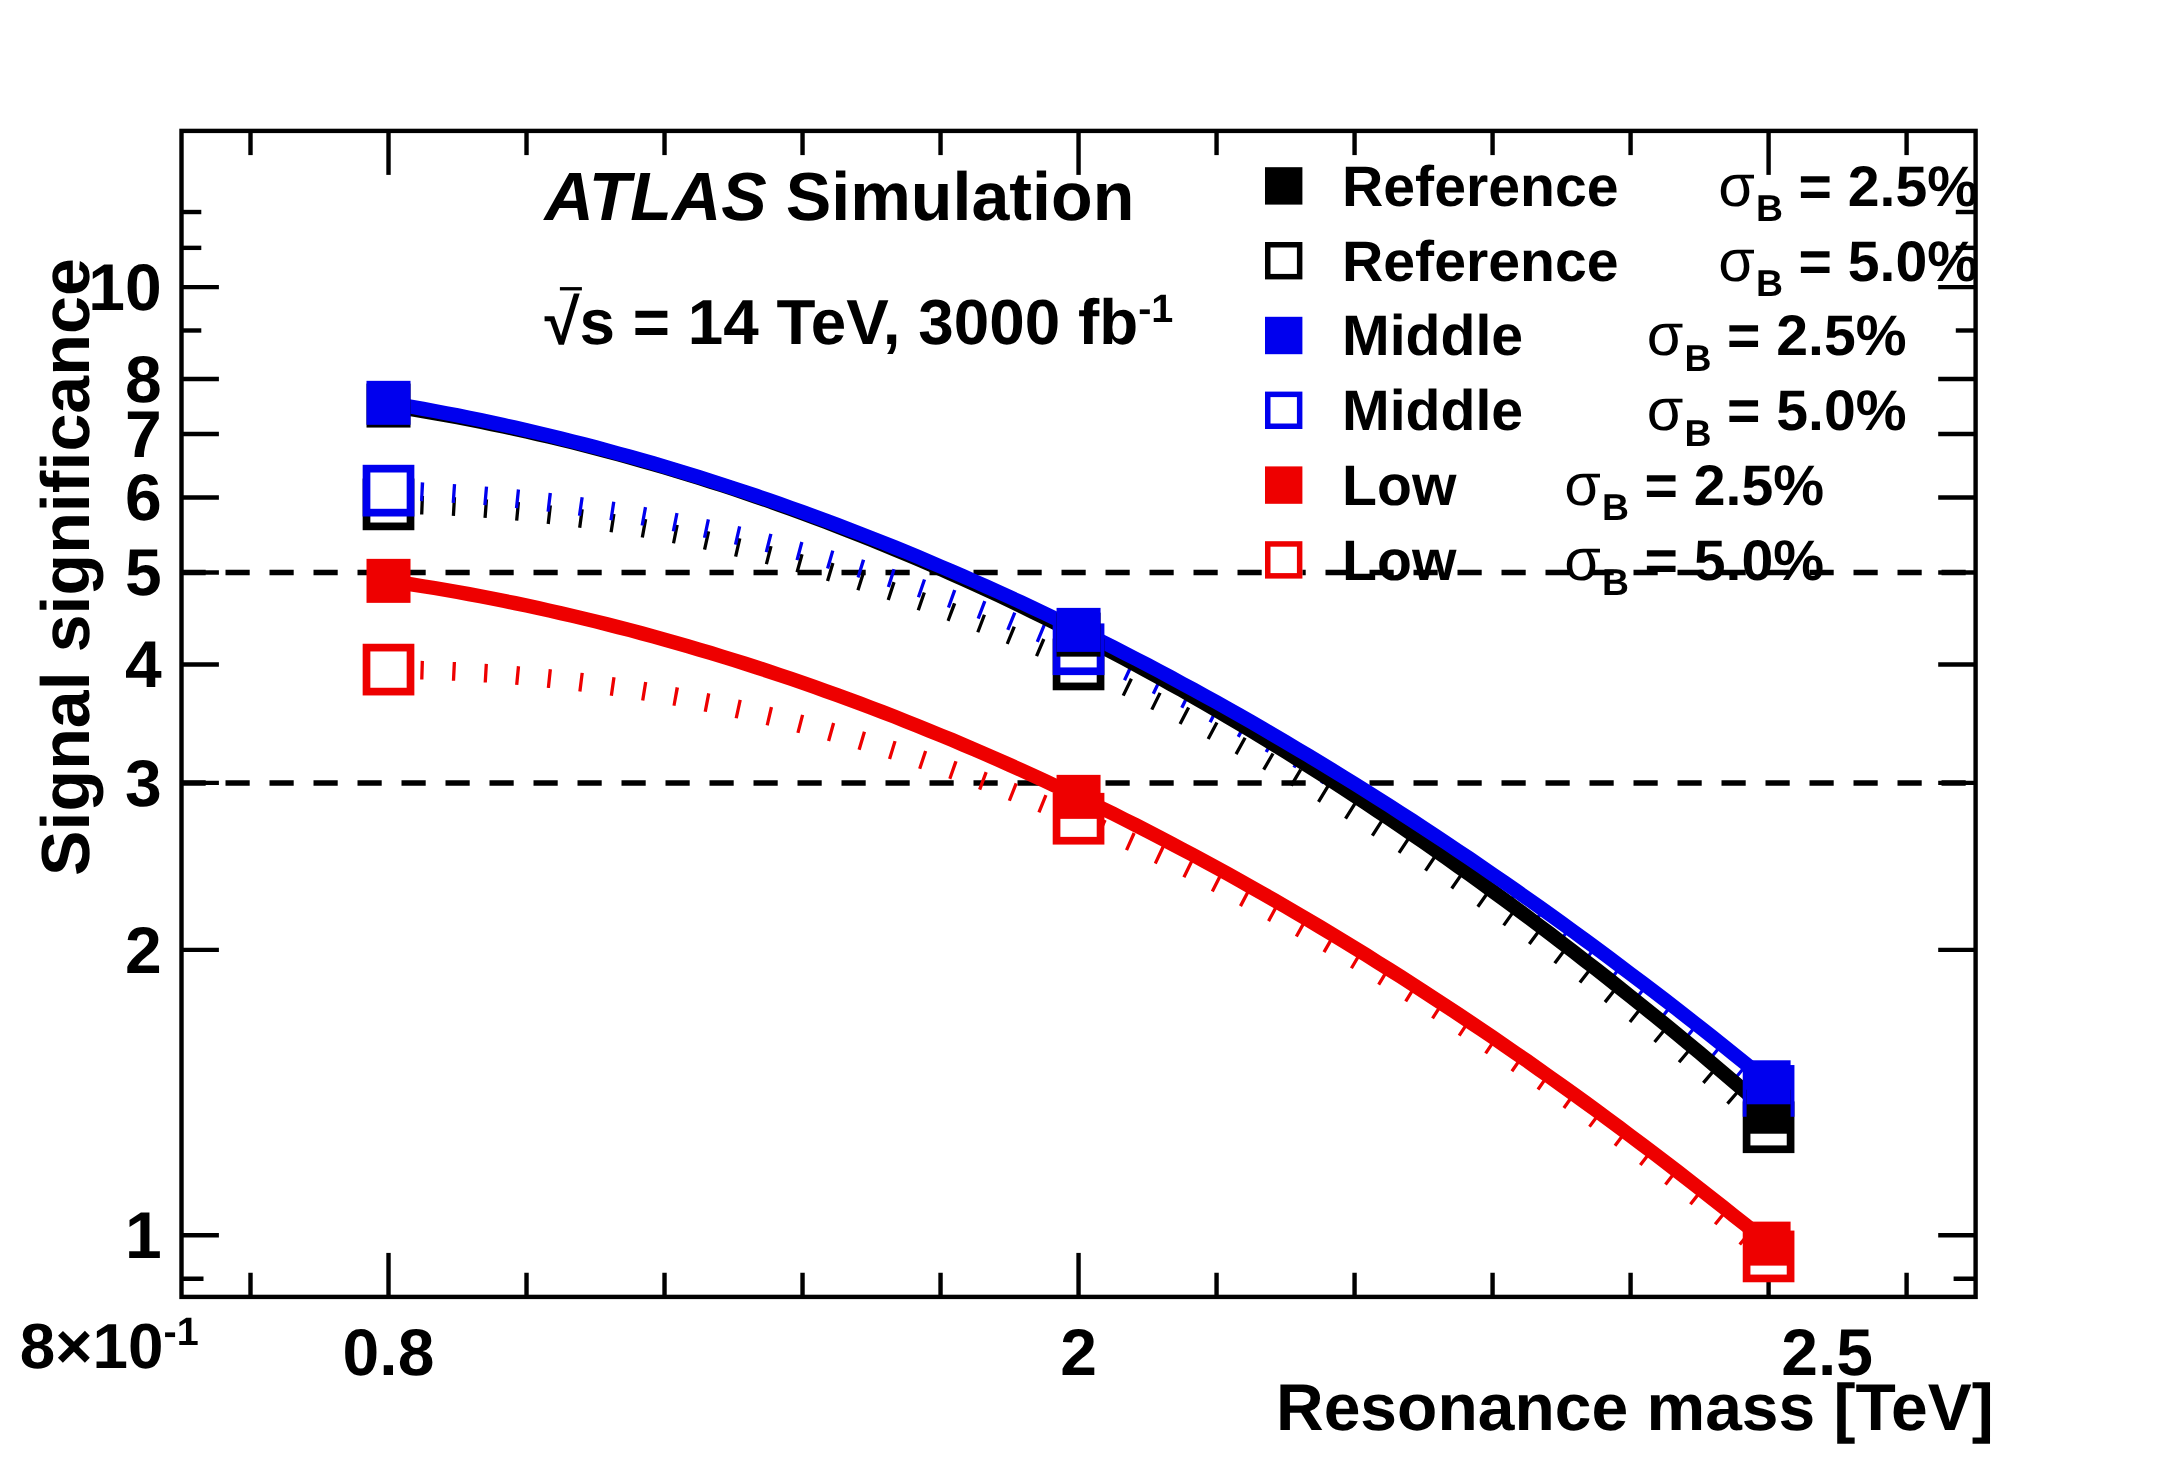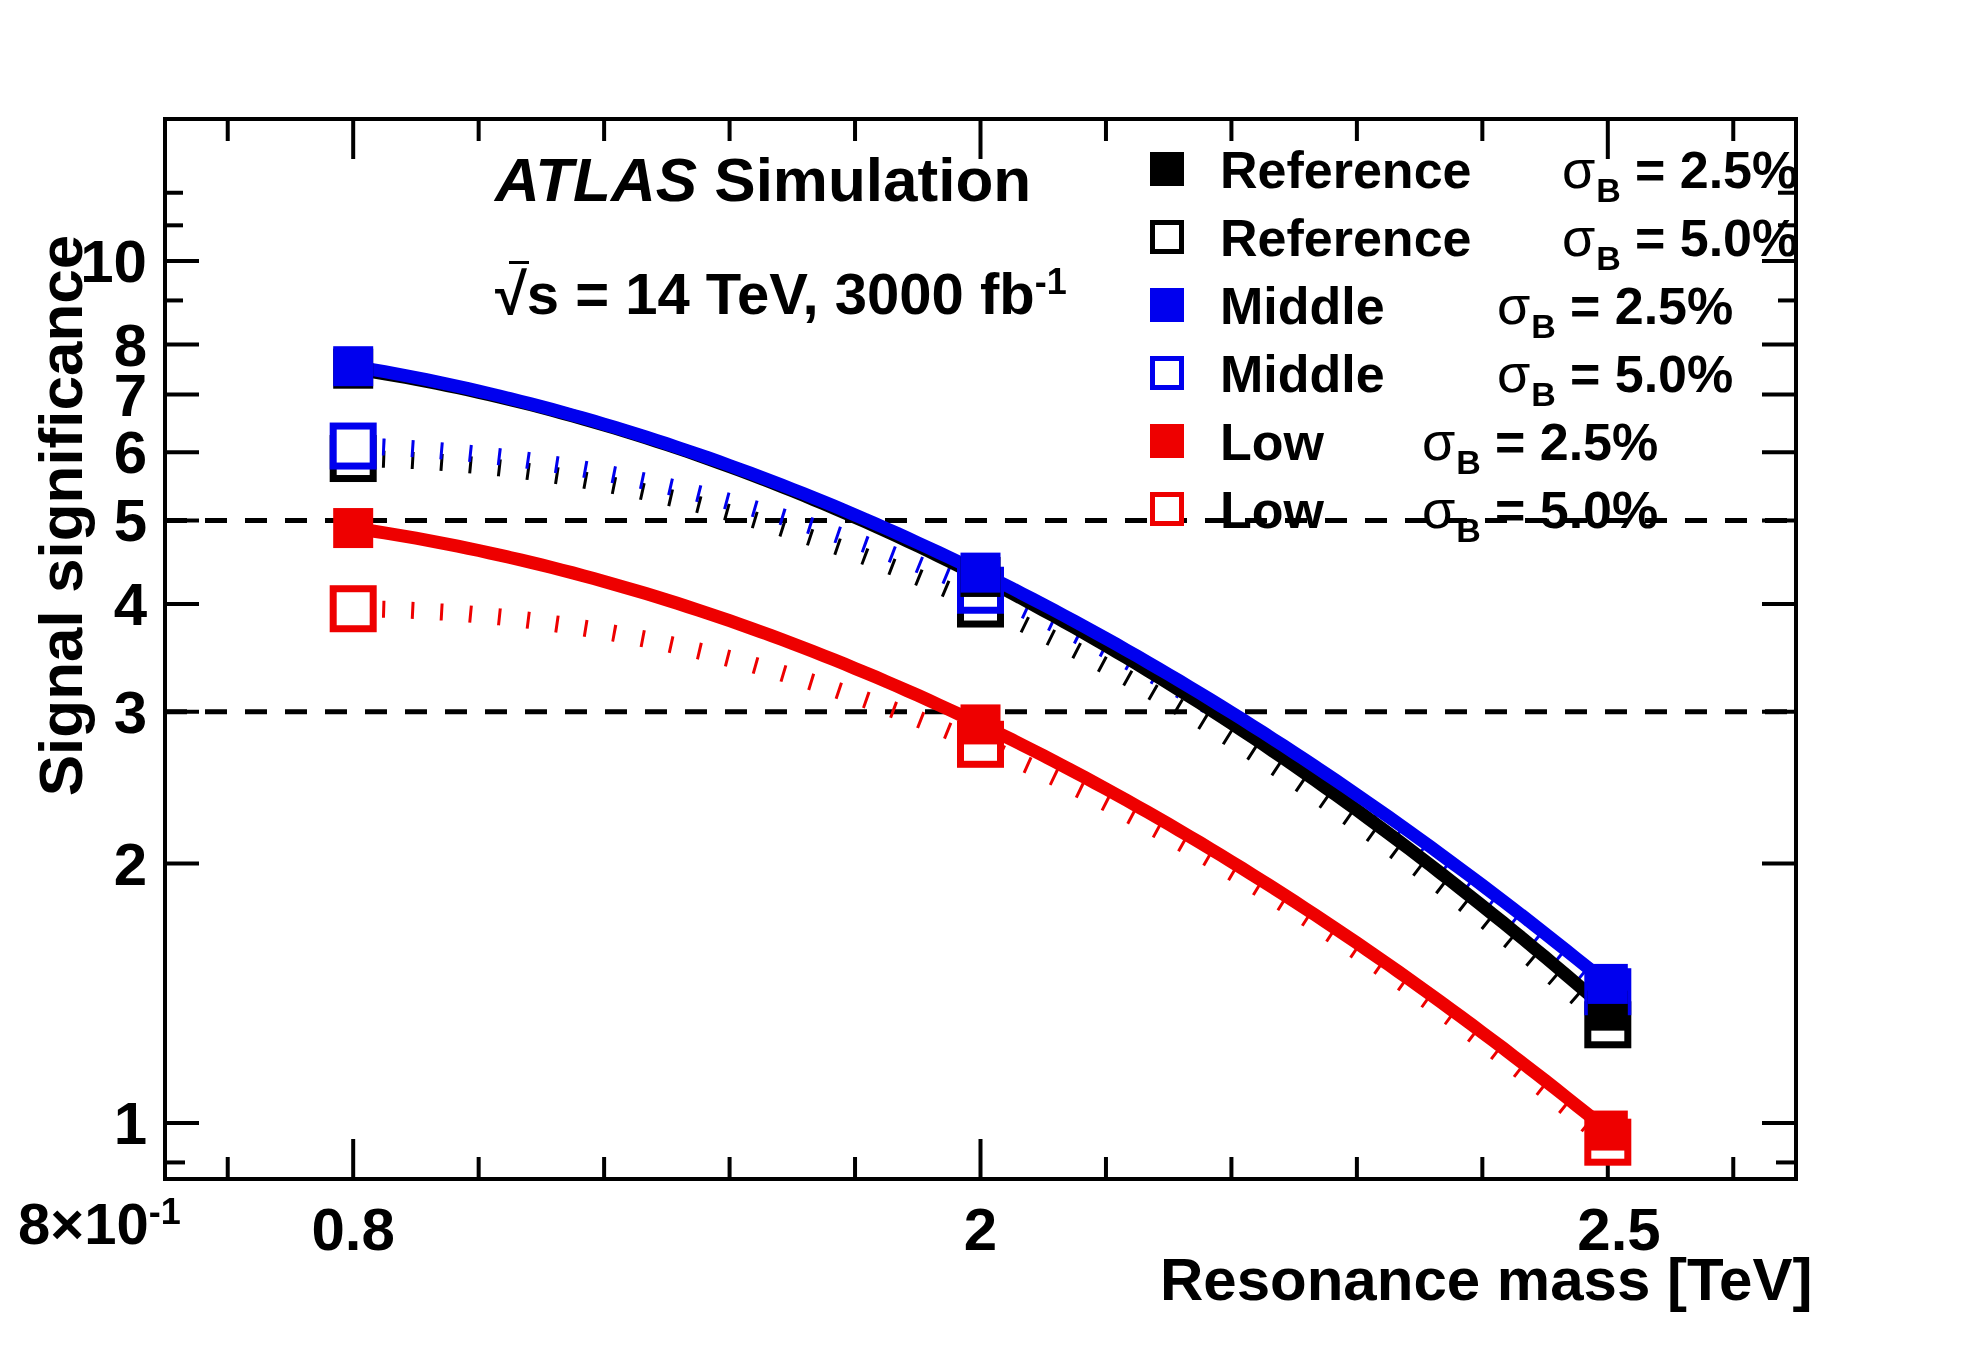--- a/index.html
+++ b/index.html
@@ -218,15 +218,15 @@
       <div class="ylab" style="right: 1832px; top: 344.536px;">8</div>
       <div class="ylab" style="right: 1832px; top: 394.525px;">7</div>
       <div class="ylab" style="right: 1832px; top: 452.234px;">6</div>
       <div class="ylab" style="right: 1832px; top: 520.488px;">5</div>
       <div class="ylab" style="right: 1832px; top: 604.024px;">4</div>
       <div class="ylab" style="right: 1832px; top: 711.721px;">3</div>
       <div class="ylab" style="right: 1832px; top: 863.512px;">2</div>
       <div class="ylab" style="right: 1832px; top: 1123px;">1</div>
       <div class="xlab" style="left: 353.192px; top: 1195px;">0.8</div>
       <div class="xlab" style="left: 980.5px; top: 1195px;">2</div>
-      <div class="xlab" style="left: 1619px; top: 1195px;">2.5</div>
+      <div class="xlab" style="left: 1661px; top: 1195px;">2.5</div>
     </div>
 </div>
 
 </body></html>

